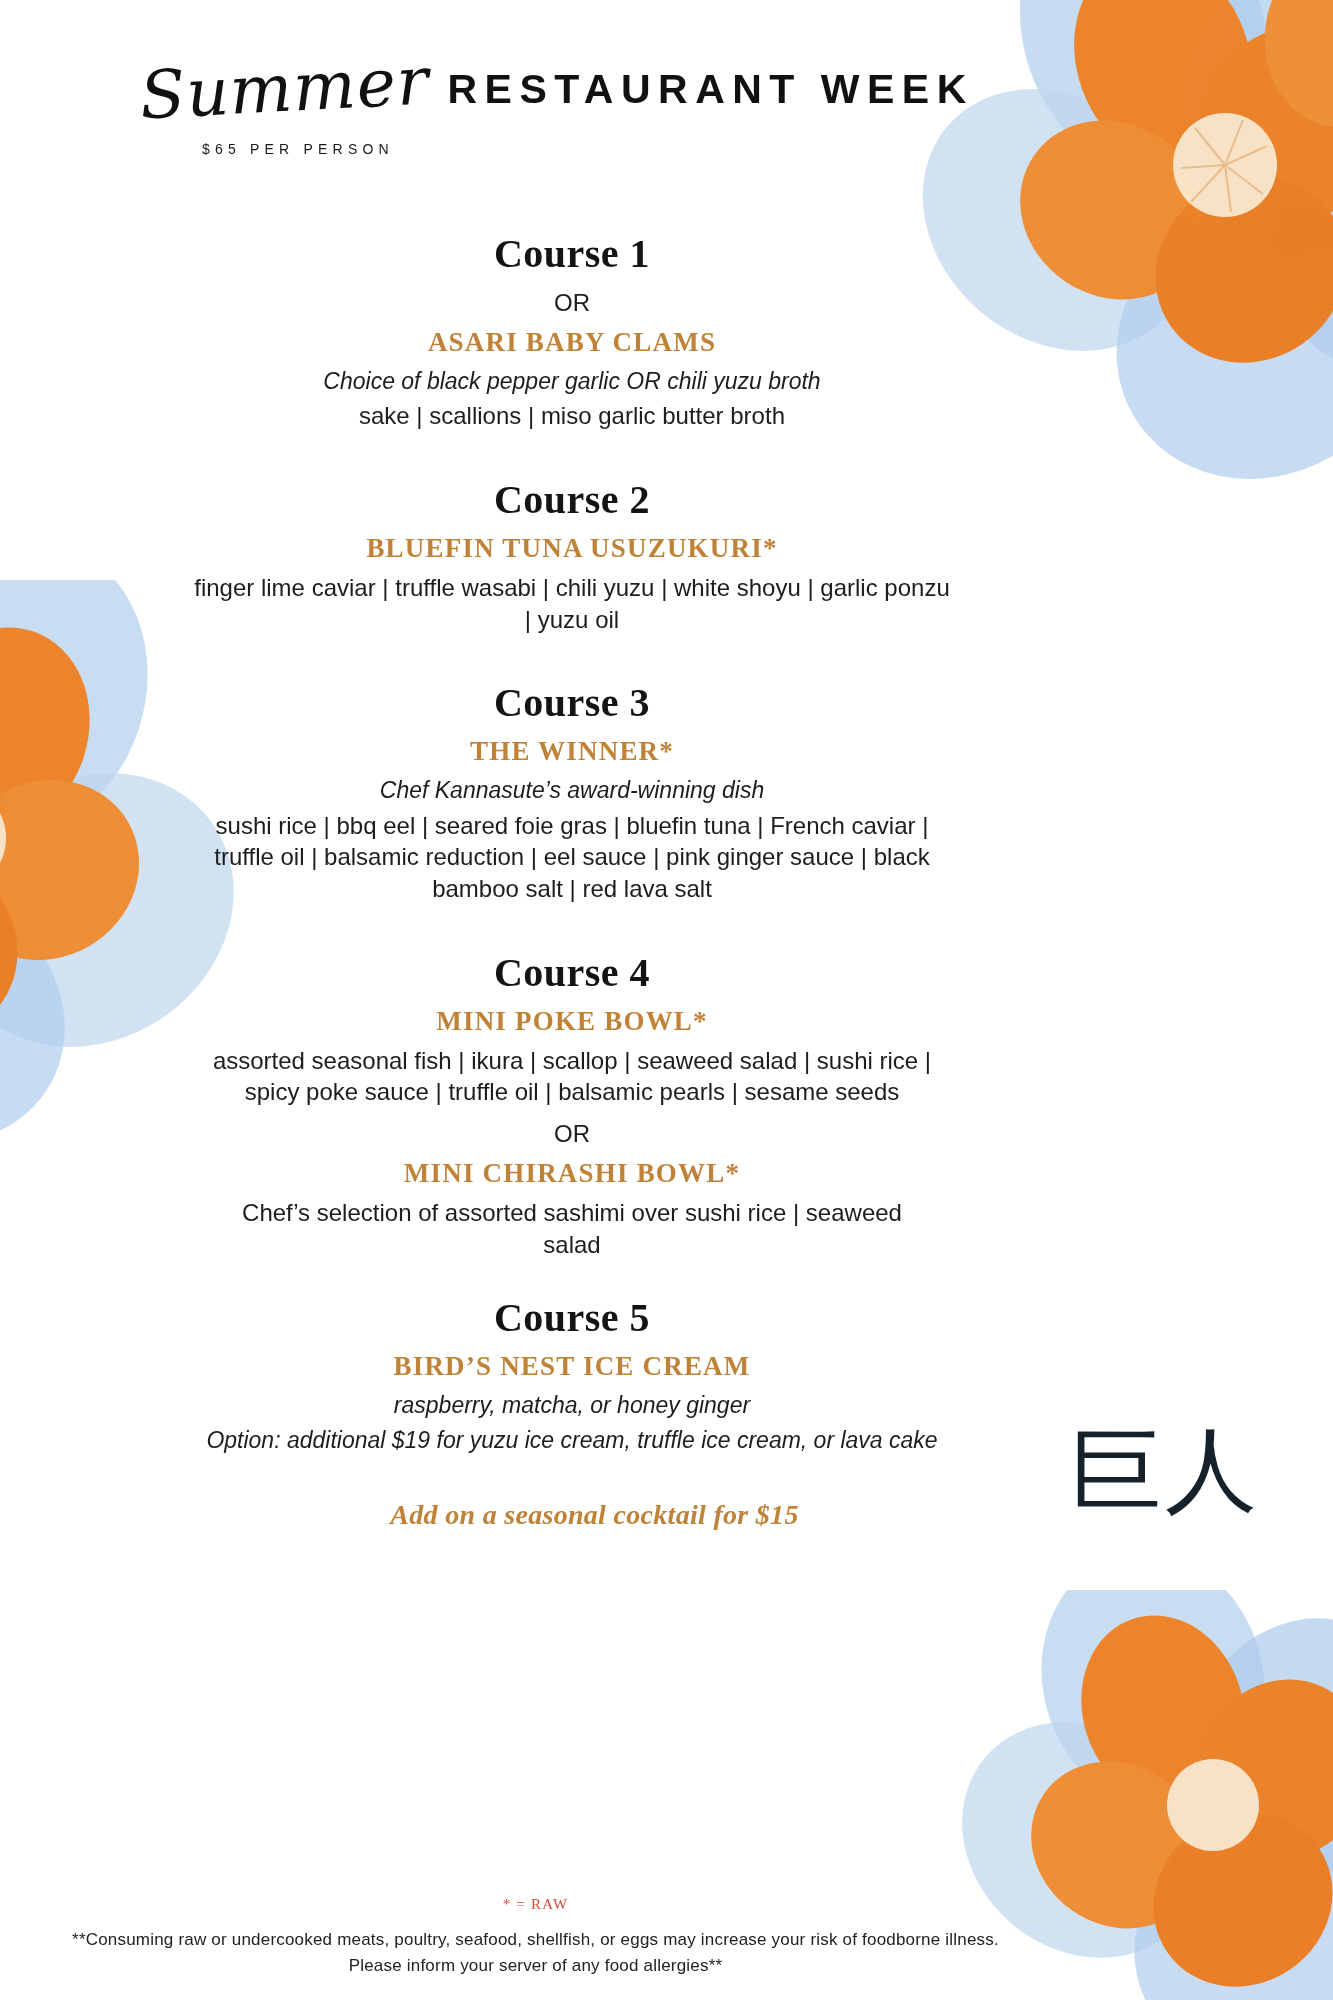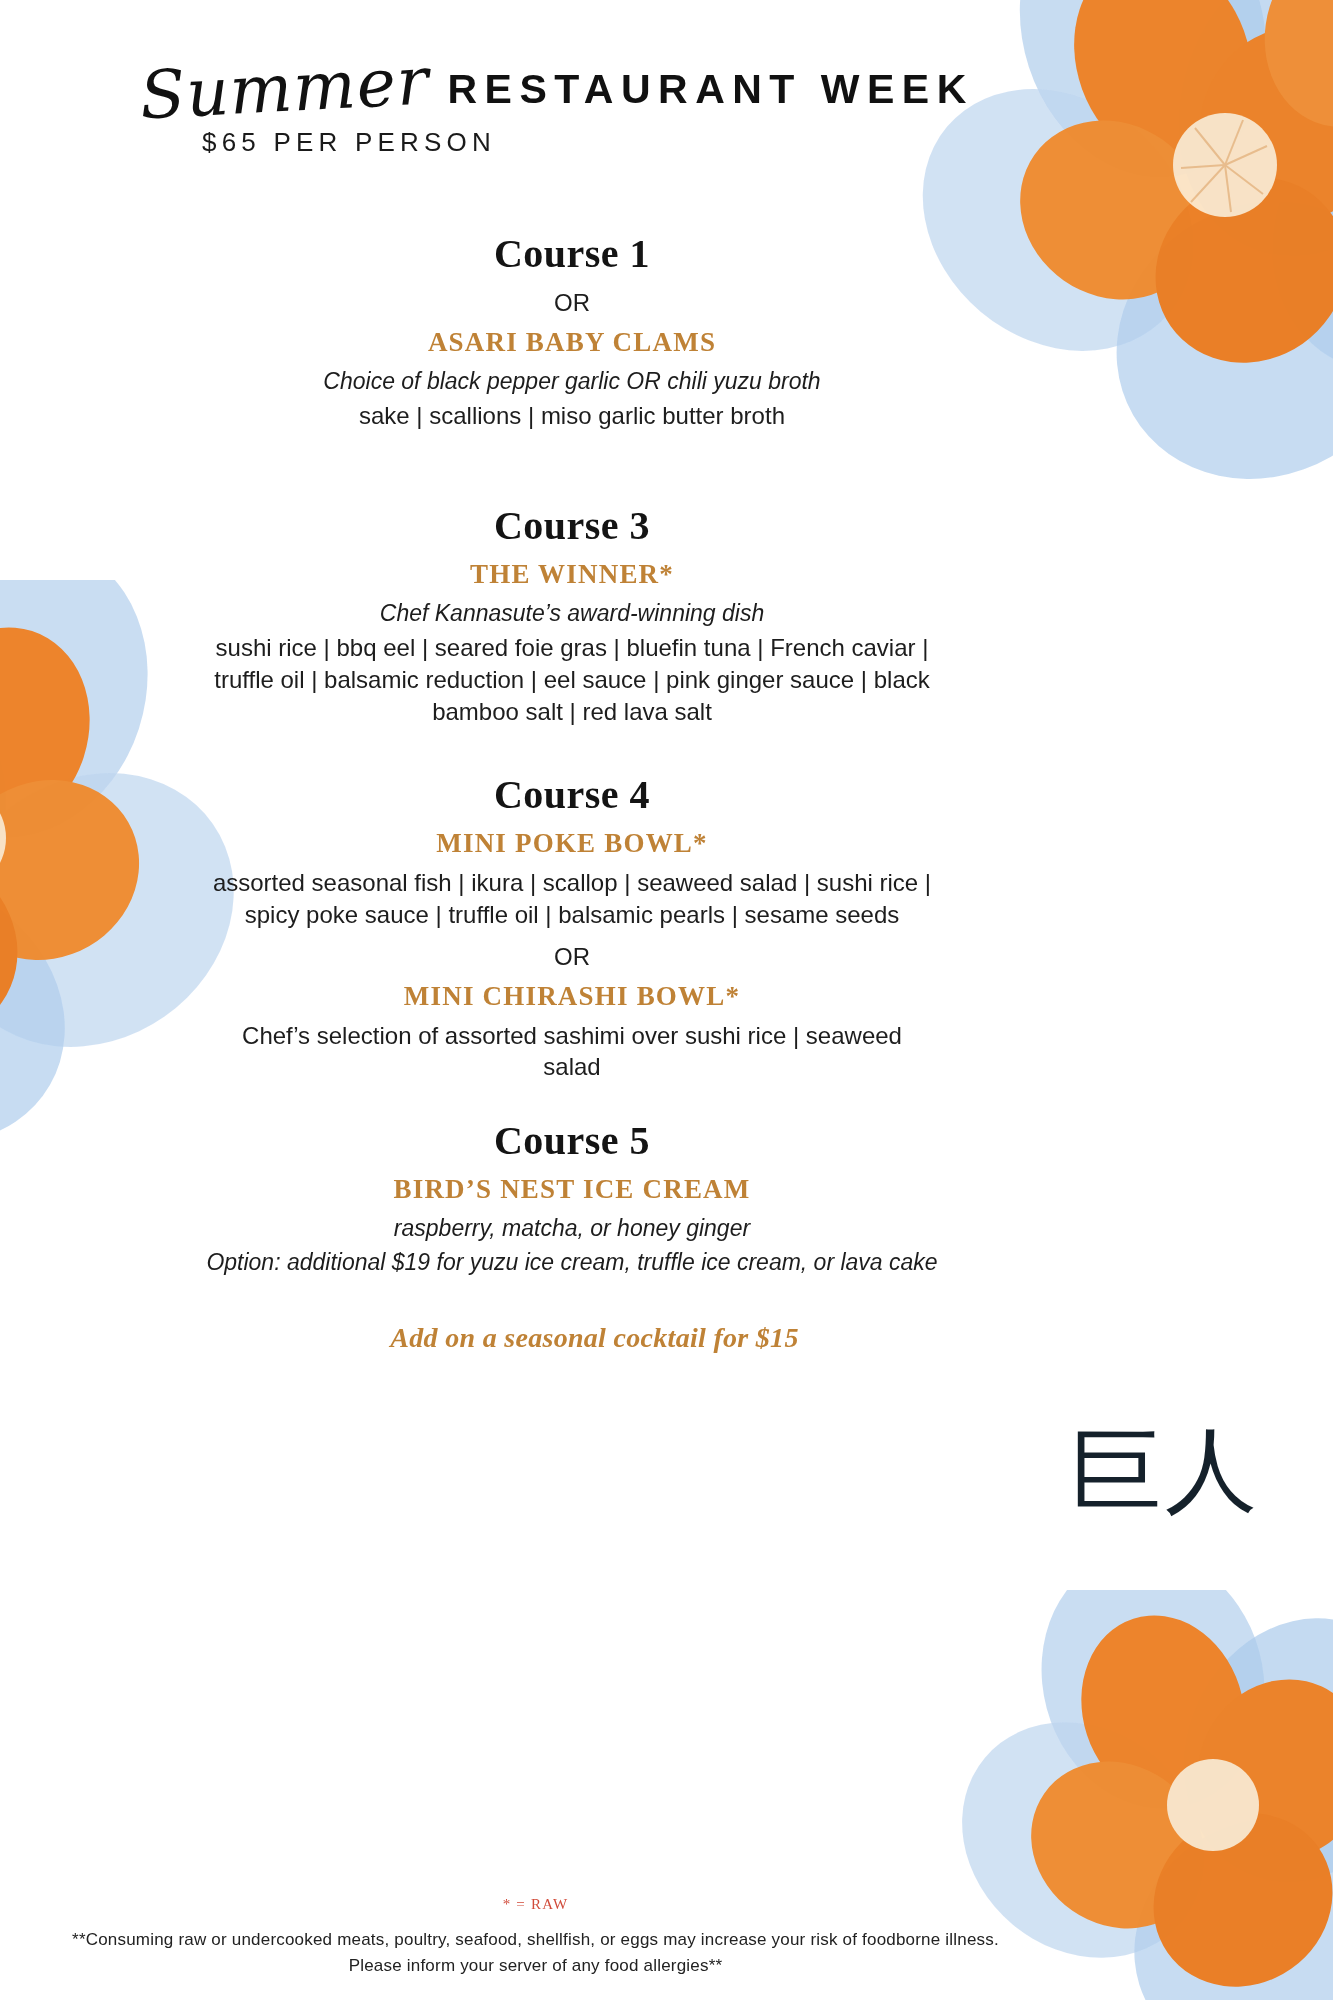--- a/index.html
+++ b/index.html
@@ -47,23 +47,23 @@
   }
   .block-title {
     font-family: "Liberation Sans", sans-serif;
     font-weight: 700;
     font-size: 41px;
     letter-spacing: 7.5px;
     color: #111;
     padding-bottom: 12px;
   }
   .price {
-    margin-top: 2px;
+    margin-top: 16px;
     margin-left: 62px;
-    font-size: 26px;
+    font-size: 14px;
     letter-spacing: 5.2px;
     color: #1a1a1a;
     font-weight: 400;
   }
 
   
   .menu {
     position: absolute;
     top: 230px;
     left: 0;
@@ -246,20 +246,25 @@
     <div class="course">
       <h2 class="course-title">Course 1</h2>
       <div class="or">OR</div>
       <div class="dish">ASARI BABY CLAMS</div>
       <p class="desc italic">Choice of black pepper garlic OR chili yuzu broth</p>
       <p class="desc">sake | scallions | miso garlic butter broth</p>
     </div>
 
     <div class="spacer-lg"></div>
 
+    <div class="course">
+      <h2 class="course-title">Course 2</h2>
+      <div class="dish">BLUEFIN TUNA USUZUKURI*</div>
+      <p class="desc">finger lime caviar | truffle wasabi | chili yuzu | white shoyu | garlic ponzu | yuzu oil</p>
+    </div>
 
     <div class="spacer-lg"></div>
 
     <div class="course">
       <h2 class="course-title">Course 3</h2>
       <div class="dish">THE WINNER*</div>
       <p class="desc italic">Chef Kannasute’s award-winning dish</p>
       <p class="desc">sushi rice | bbq eel | seared foie gras | bluefin tuna | French caviar | truffle oil | balsamic reduction | eel sauce | pink ginger sauce | black bamboo salt | red lava salt</p>
     </div>
 

